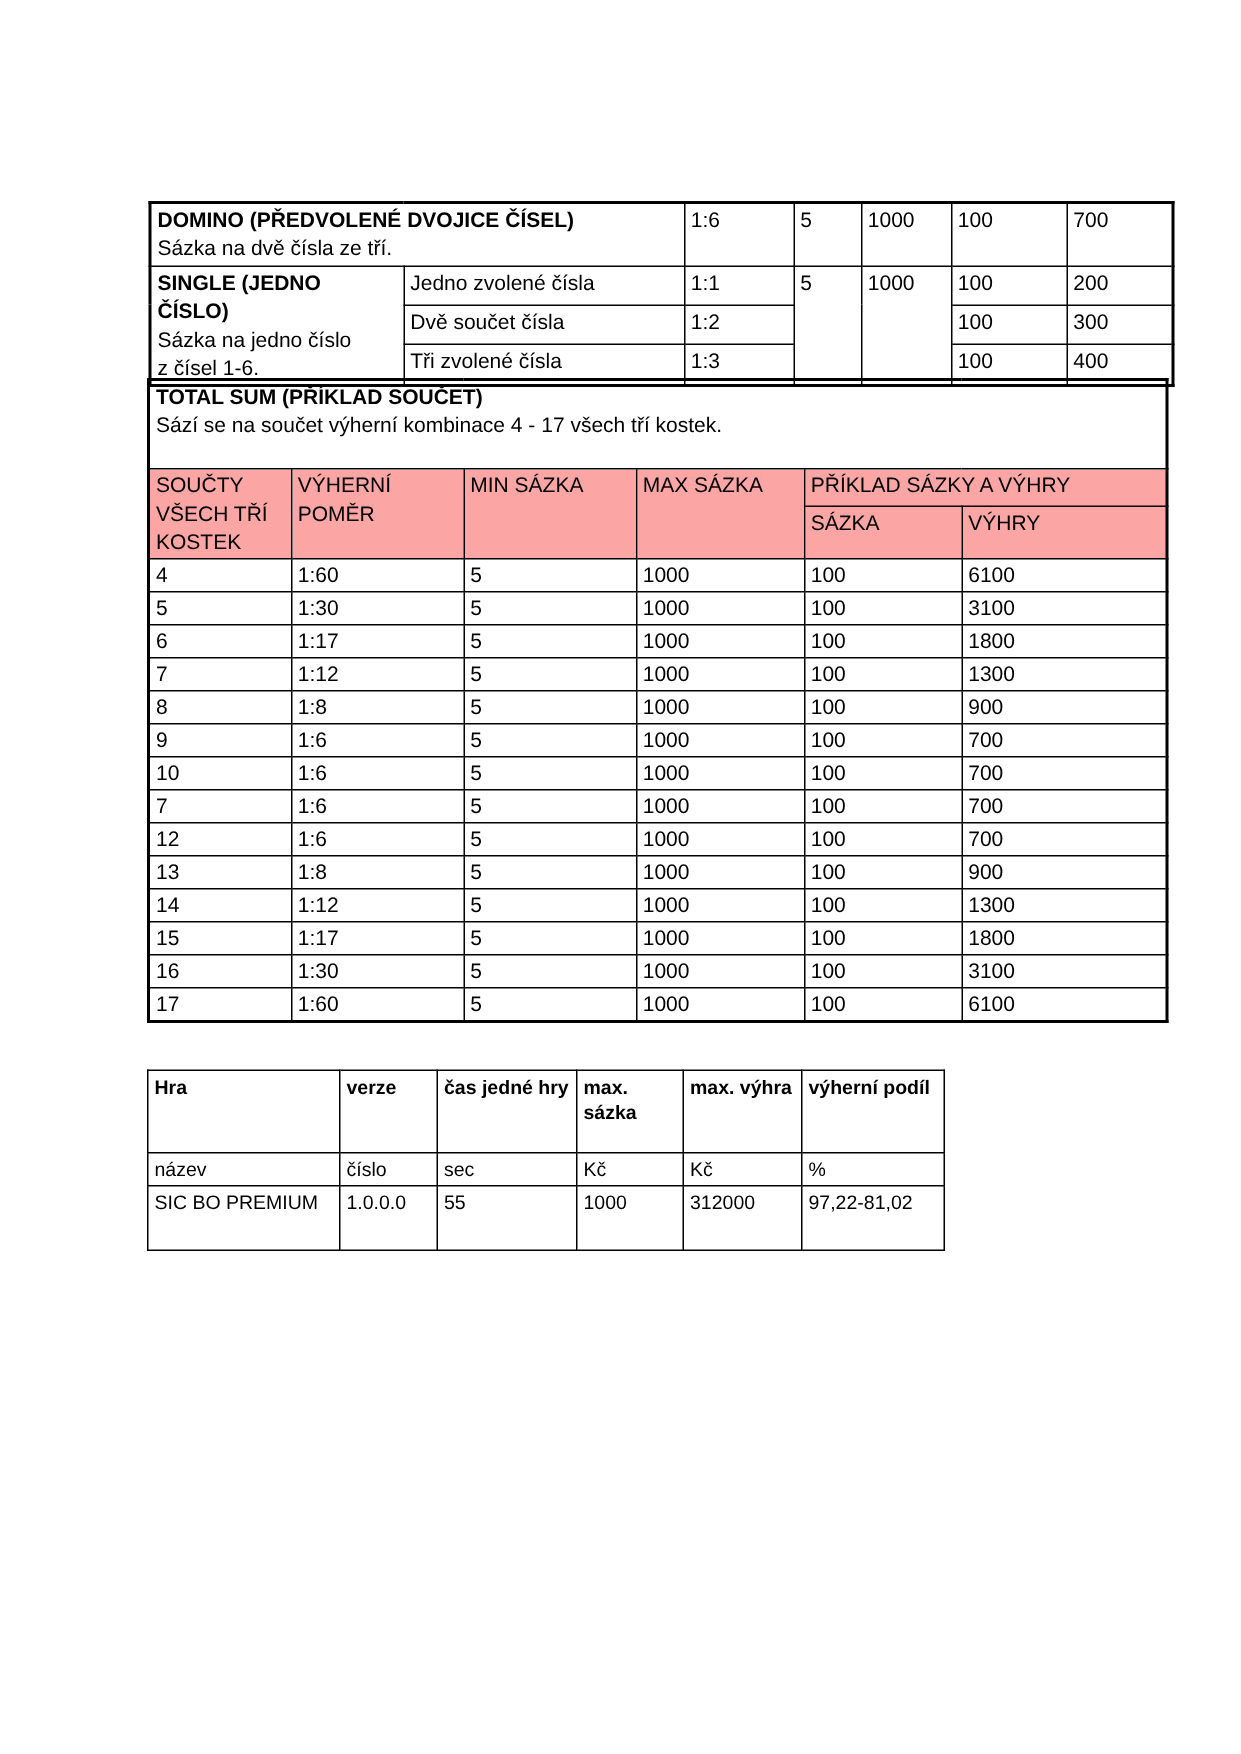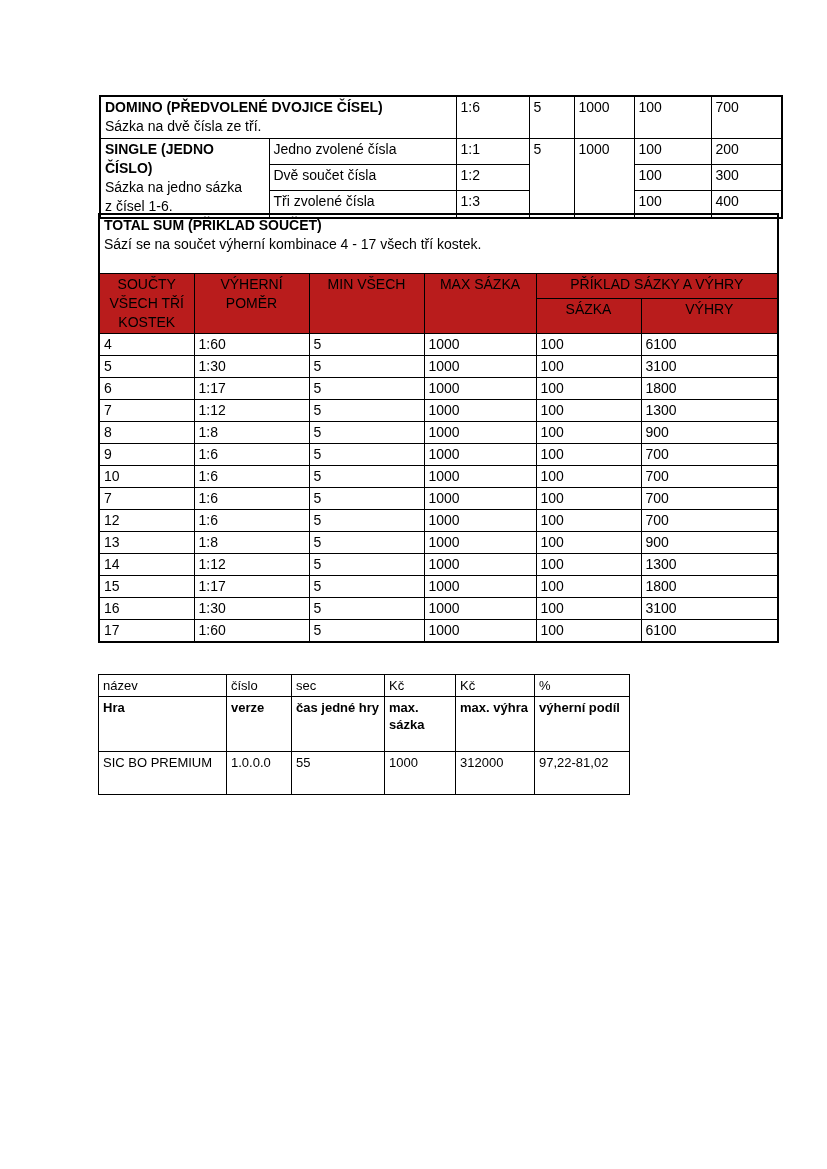--- a/index.html
+++ b/index.html
@@ -2,29 +2,29 @@
 <html><head>
 <meta charset="utf-8">
 <style>
   * { margin:0; padding:0; box-sizing:border-box; }
   html,body { background:#ffffff; }
   .page {
     position:relative; width:827px; height:1169px; background:#ffffff;
     font-family:"Liberation Sans","DejaVu Sans",sans-serif; color:#000;
     overflow:hidden;
   }
-  table { position:absolute; border-collapse:collapse; table-layout:fixed; }
+  table { position:absolute; border-collapse:collapse; table-layout:fixed;margin-top:39px; }
   td {
     border:1px solid #000; vertical-align:top; padding:1px 4px;
     font-size:14px; line-height:19px; overflow:hidden;
   }
   .t1 { left:99px;  top:95px;  width:682px; border:2px solid #000; }
   .t2 { left:98px;  top:213px; width:679px; border:2px solid #000; }
   .t3 { left:98px;  top:674px; width:531px; border:1px solid #000; }
-  .t2 .hdr td { background:#b91c1c;text-align:center; }
+  .t2 .hdr td { background:#fca5a5; }
   .t3 td { font-size:13px; line-height:17px; padding:2px 4px; }
   .b { font-weight:700; }
   .block { display:block; }
 </style>
 </head>
 <body>
 
 <div class="page">
 
   <table class="t1">
@@ -45,21 +45,21 @@
         </td>
         <td>1:6</td>
         <td>5</td>
         <td>1000</td>
         <td>100</td>
         <td>700</td>
       </tr>
       <tr style="height:19px">
         <td rowspan="3">
           <span class="block b">SINGLE (JEDNO ČÍSLO)</span>
-          <span class="block">Sázka na jedno sázka</span>
+          <span class="block">Sázka na jedno číslo</span>
           <span class="block">z čísel 1-6.</span>
         </td>
         <td>Jedno zvolené čísla</td>
         <td>1:1</td>
         <td rowspan="3">5</td>
         <td rowspan="3">1000</td>
         <td>100</td>
         <td>200</td>
       </tr>
       <tr style="height:19px">
@@ -89,21 +89,21 @@
     <tbody>
       <tr style="height:59px">
         <td colspan="6">
           <span class="block b">TOTAL SUM (PŘÍKLAD SOUČET)</span>
           <span class="block">Sází se na součet výherní kombinace 4 - 17 všech tří kostek.</span>
         </td>
       </tr>
       <tr class="hdr" style="height:25px">
         <td rowspan="2">SOUČTY VŠECH TŘÍ KOSTEK</td>
         <td rowspan="2">VÝHERNÍ POMĚR</td>
-        <td rowspan="2">MIN VŠECH</td>
+        <td rowspan="2">MIN SÁZKA</td>
         <td rowspan="2">MAX SÁZKA</td>
         <td colspan="2">PŘÍKLAD SÁZKY A VÝHRY</td>
       </tr>
       <tr class="hdr" style="height:33px">
         <td>SÁZKA</td>
         <td>VÝHRY</td>
       </tr>
       <tr style="height:19.6px">
         <td>4</td>
         <td>1:60</td>
@@ -222,36 +222,36 @@
   <table class="t3">
     <colgroup>
       <col style="width:128px">
         <col style="width:65px">
         <col style="width:93px">
       <col style="width:71px">
         <col style="width:79px">
         <col style="width:95px">
     </colgroup>
     <tbody>
+      <tr style="height:55px">
+        <td class="b">Hra</td>
+        <td class="b">verze</td>
+        <td class="b">čas jedné hry</td>
+        <td class="b">max. sázka</td>
+        <td class="b">max. výhra</td>
+        <td class="b">výherní podíl</td>
+      </tr>
       <tr style="height:22px">
         <td>název</td>
         <td>číslo</td>
         <td>sec</td>
         <td>Kč</td>
         <td>Kč</td>
         <td>%</td>
       </tr>
-      <tr style="height:55px">
-        <td class="b">Hra</td>
-        <td class="b">verze</td>
-        <td class="b">čas jedné hry</td>
-        <td class="b">max. sázka</td>
-        <td class="b">max. výhra</td>
-        <td class="b">výherní podíl</td>
-      </tr>
       <tr style="height:43px">
         <td>SIC BO PREMIUM</td>
         <td>1.0.0.0</td>
         <td>55</td>
         <td>1000</td>
         <td>312000</td>
         <td>97,22-81,02</td>
       </tr>
     </tbody>
   </table>

